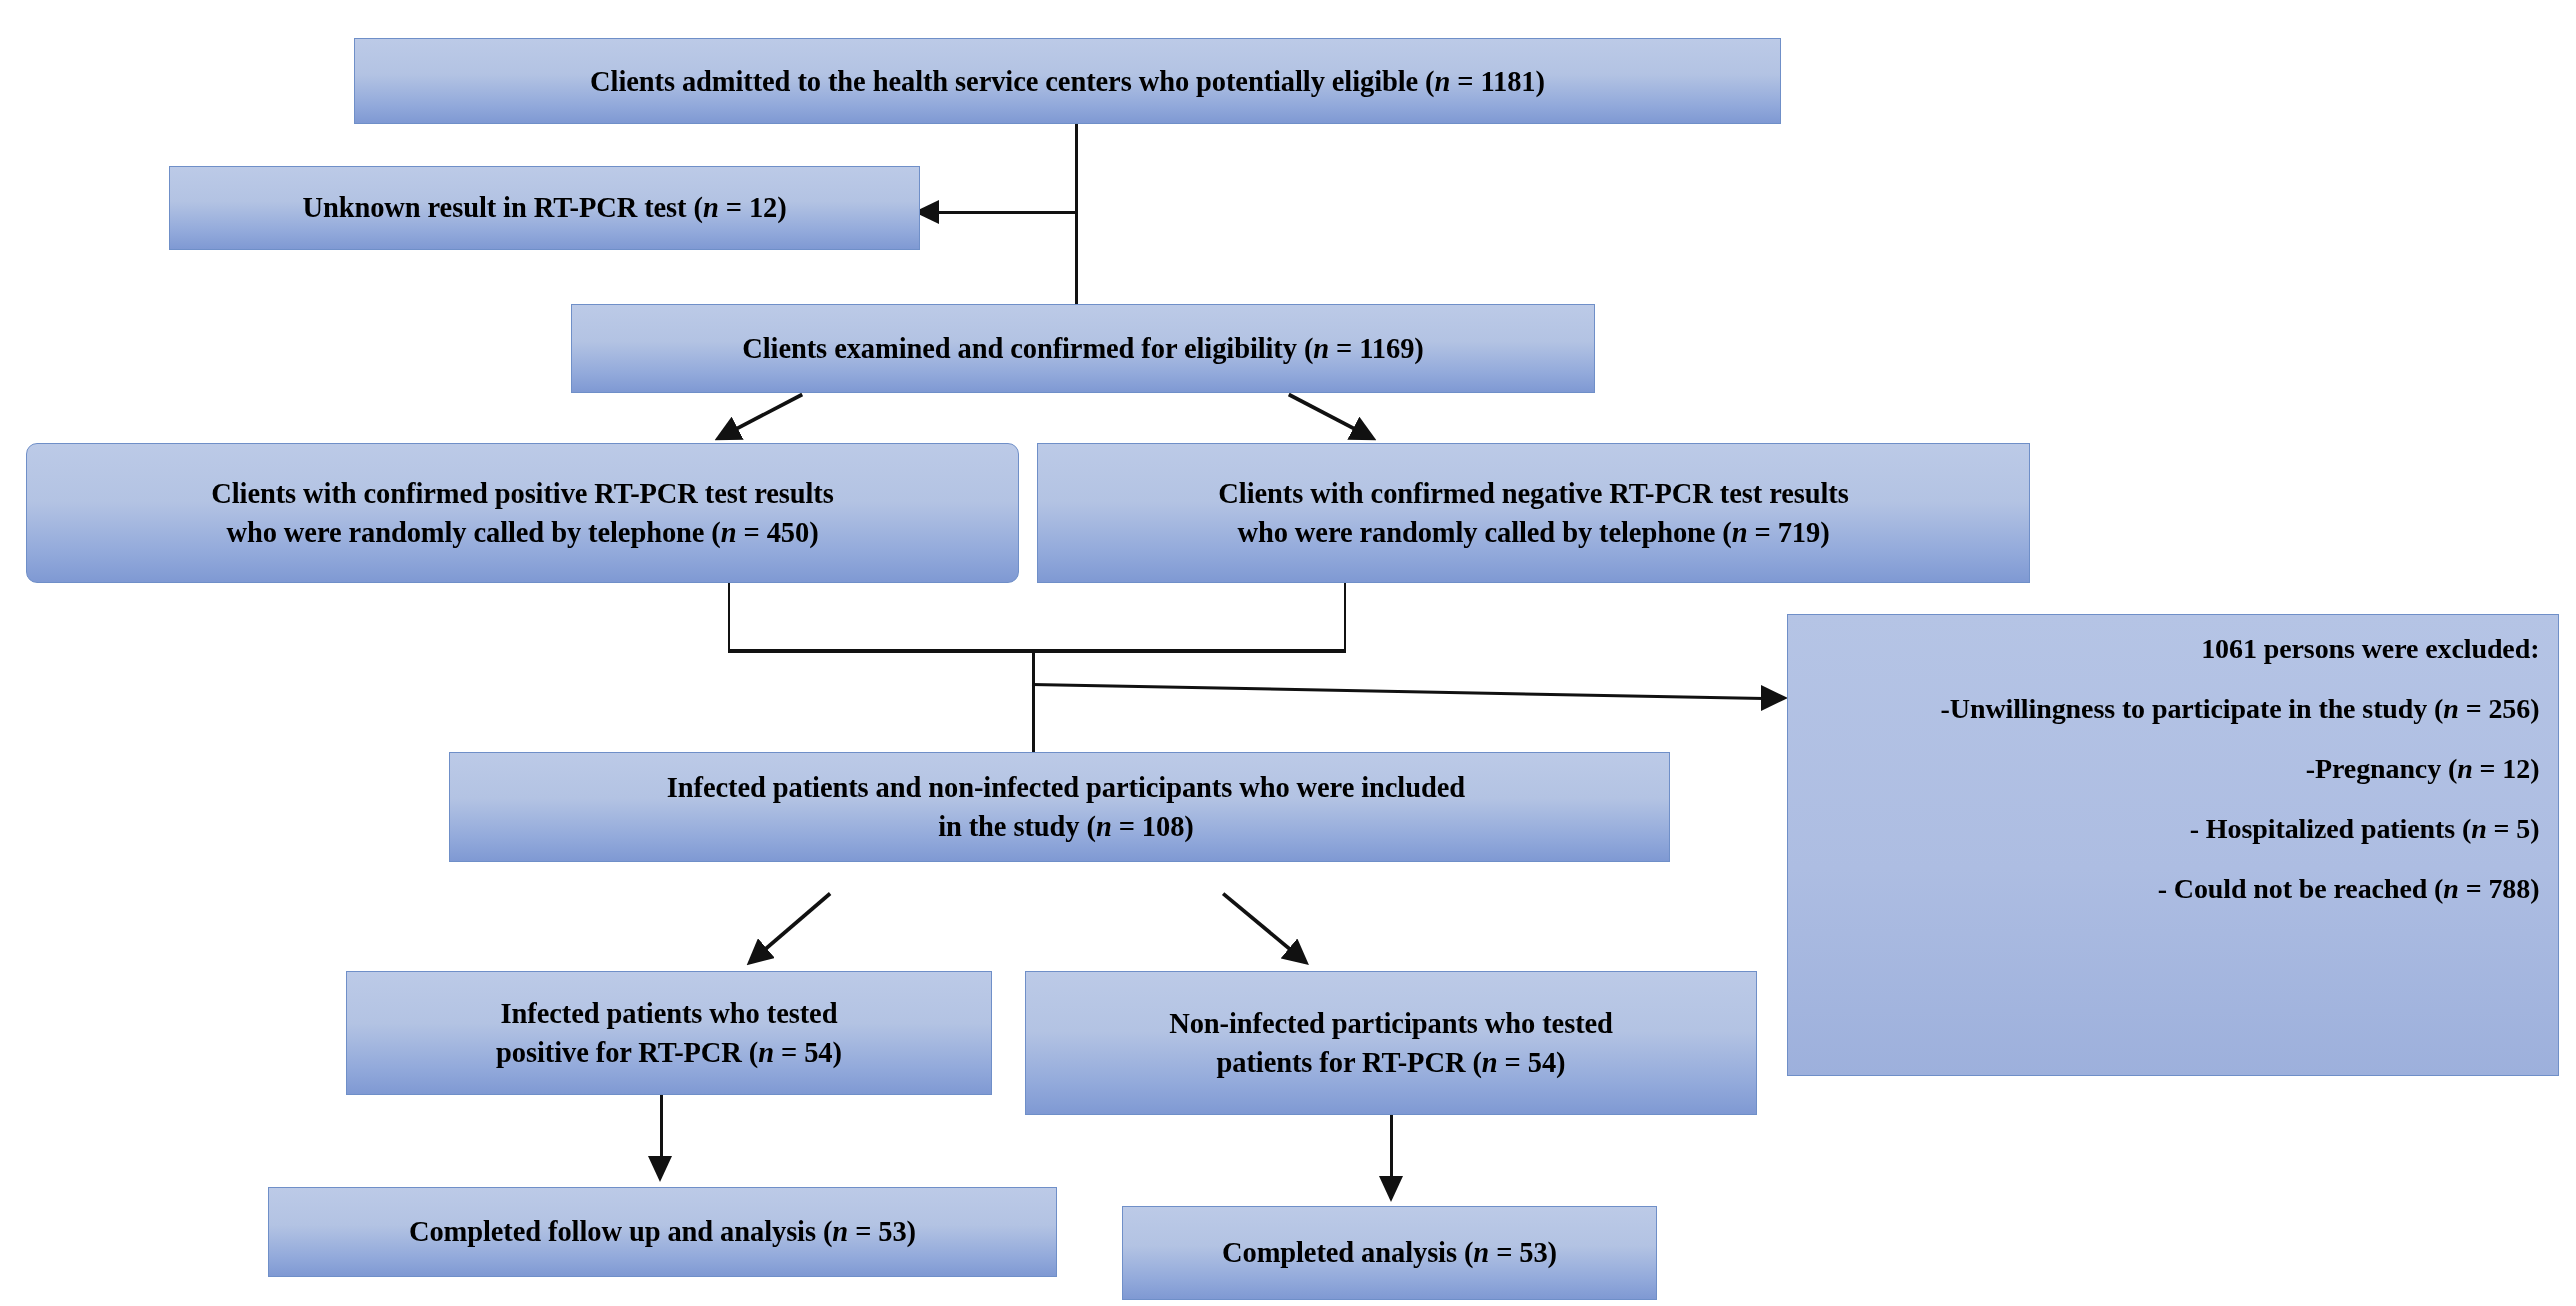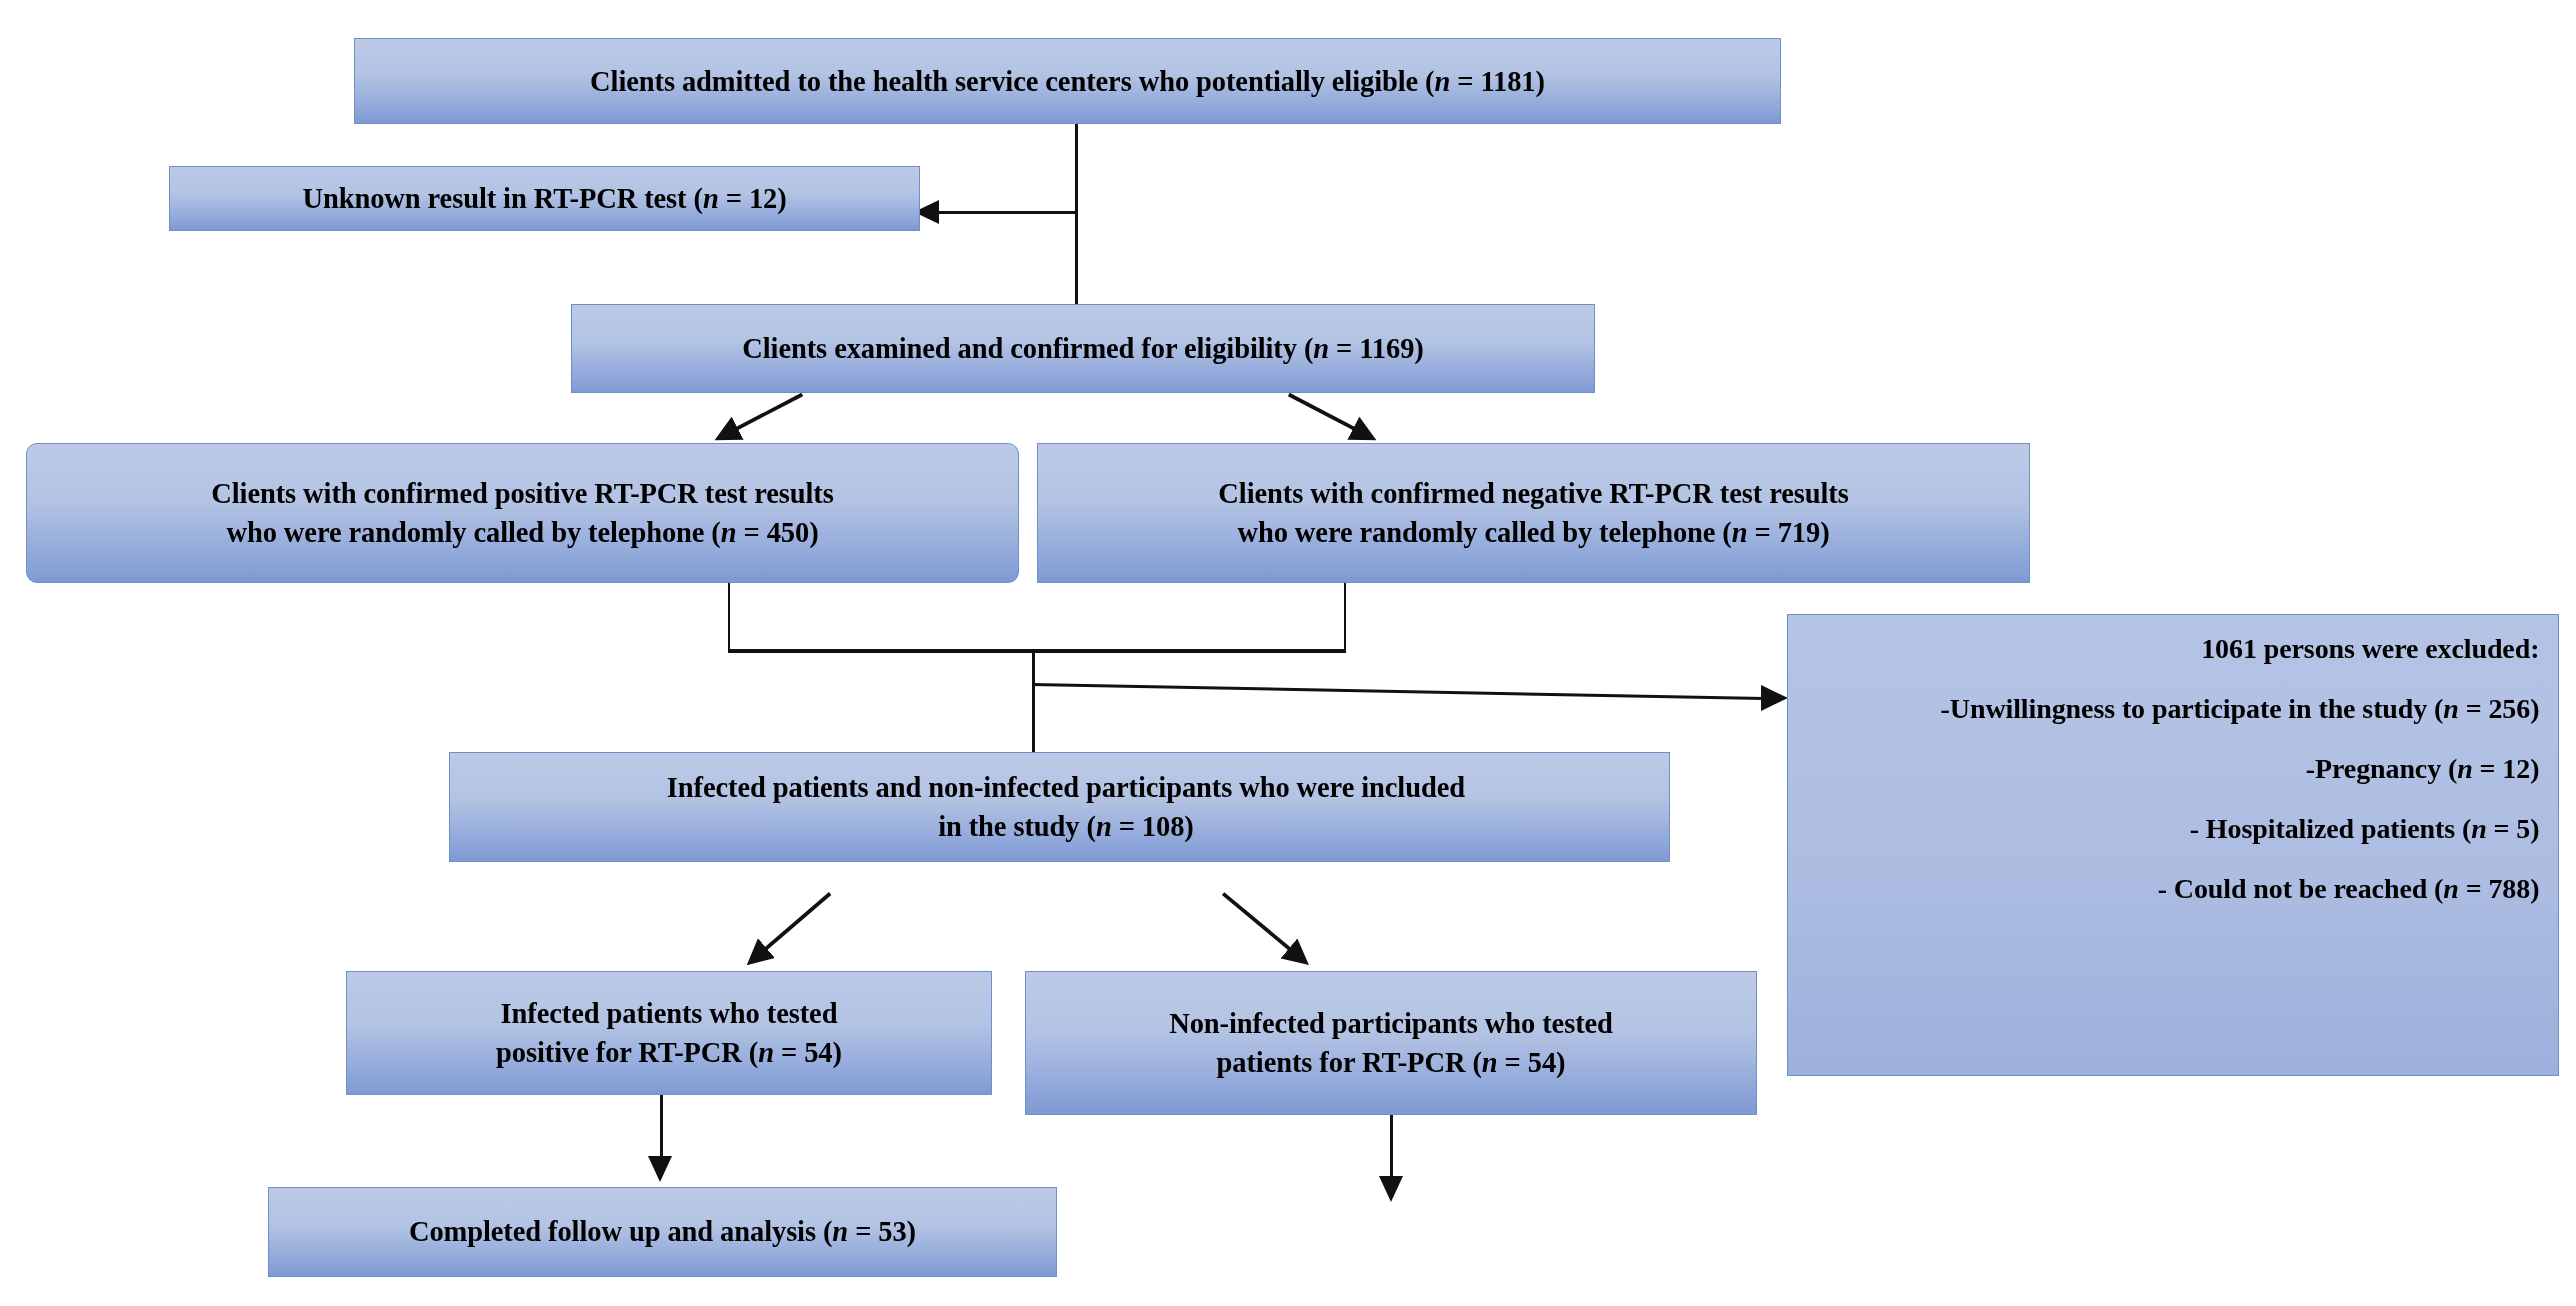--- a/index.html
+++ b/index.html
@@ -133,21 +133,21 @@
 
   <div class="vline" style="left:1390px; top:1082px; height:65px;"></div>
   <div class="arrow-down" style="left:1379px; top:1144px;"></div>
 
   <div class="node" style="left:354px; top:6.2px; width:1427px; height:86px;">
     <span class="txt">
       <span>Clients admitted to the health service centers who potentially eligible (</span><i>n</i><span> = 1181)</span>
     </span>
   </div>
 
-  <div class="node" style="left:169px; top:134px; width:751px; height:65px;">
+  <div class="node" style="left:169px; top:134px; width:751px; height:84px;">
     <span class="txt">
       <span>Unknown result in RT-PCR test (</span><i>n</i><span> = 12)</span>
     </span>
   </div>
 
   <div class="node" style="left:571px; top:272px; width:1024px; height:89px;">
     <span class="txt">
       <span>Clients examined and confirmed for eligibility (</span><i>n</i><span> = 1169)</span>
     </span>
   </div>
@@ -186,20 +186,25 @@
       <span>patients for RT-PCR (</span><i>n</i><span> = 54)</span>
     </span>
   </div>
 
   <div class="node" style="left:268px; top:1155px; width:789px; height:90px;">
     <span class="txt">
       <span>Completed follow up and analysis (</span><i>n</i><span> = 53)</span>
     </span>
   </div>
 
+  <div class="node" style="left:1122px; top:1174px; width:535px; height:94px;">
+    <span class="txt">
+      <span>Completed analysis (</span><i>n</i><span> = 53)</span>
+    </span>
+  </div>
 
   <div class="node panel" style="left:1787px; top:582px; width:772px; height:462px;">
     <div class="line">1061 persons were excluded:</div>
     <div class="line">
       <span>-Unwillingness to participate in the study (</span><i>n</i><span> = 256)</span>
     </div>
     <div class="line">
       <span>-Pregnancy (</span><i>n</i><span> = 12)</span>
     </div>
     <div class="line">

